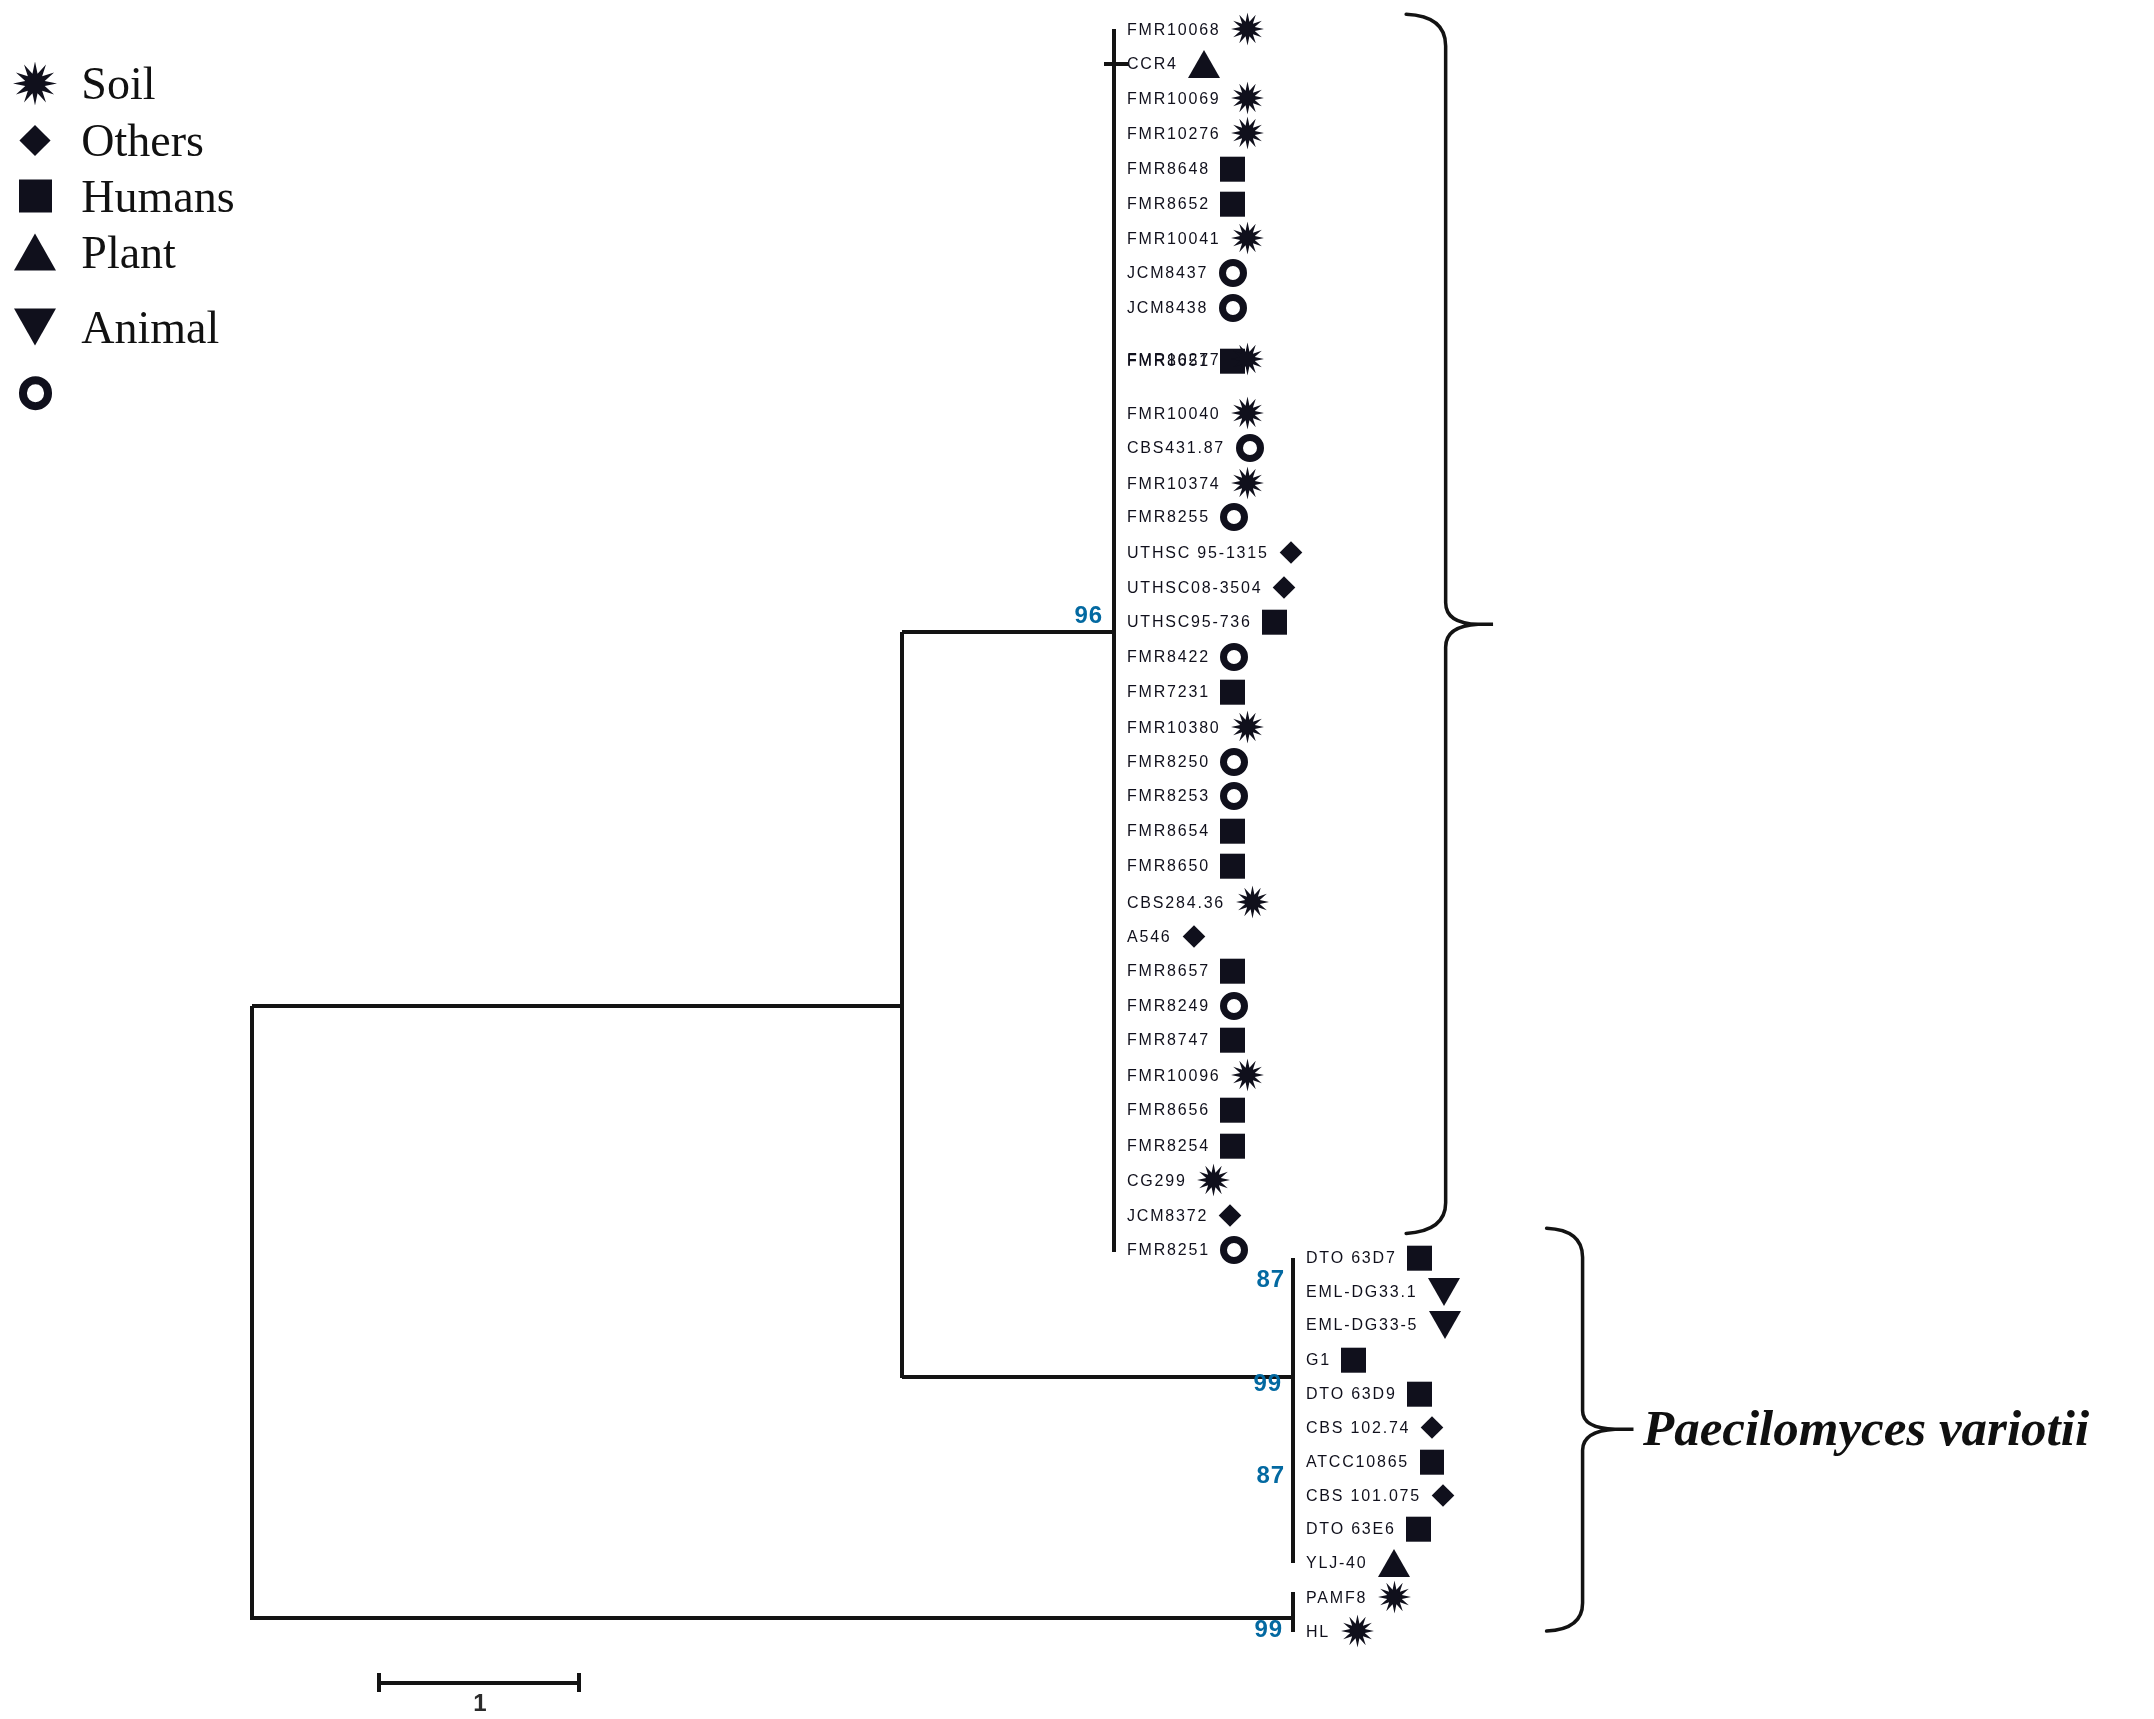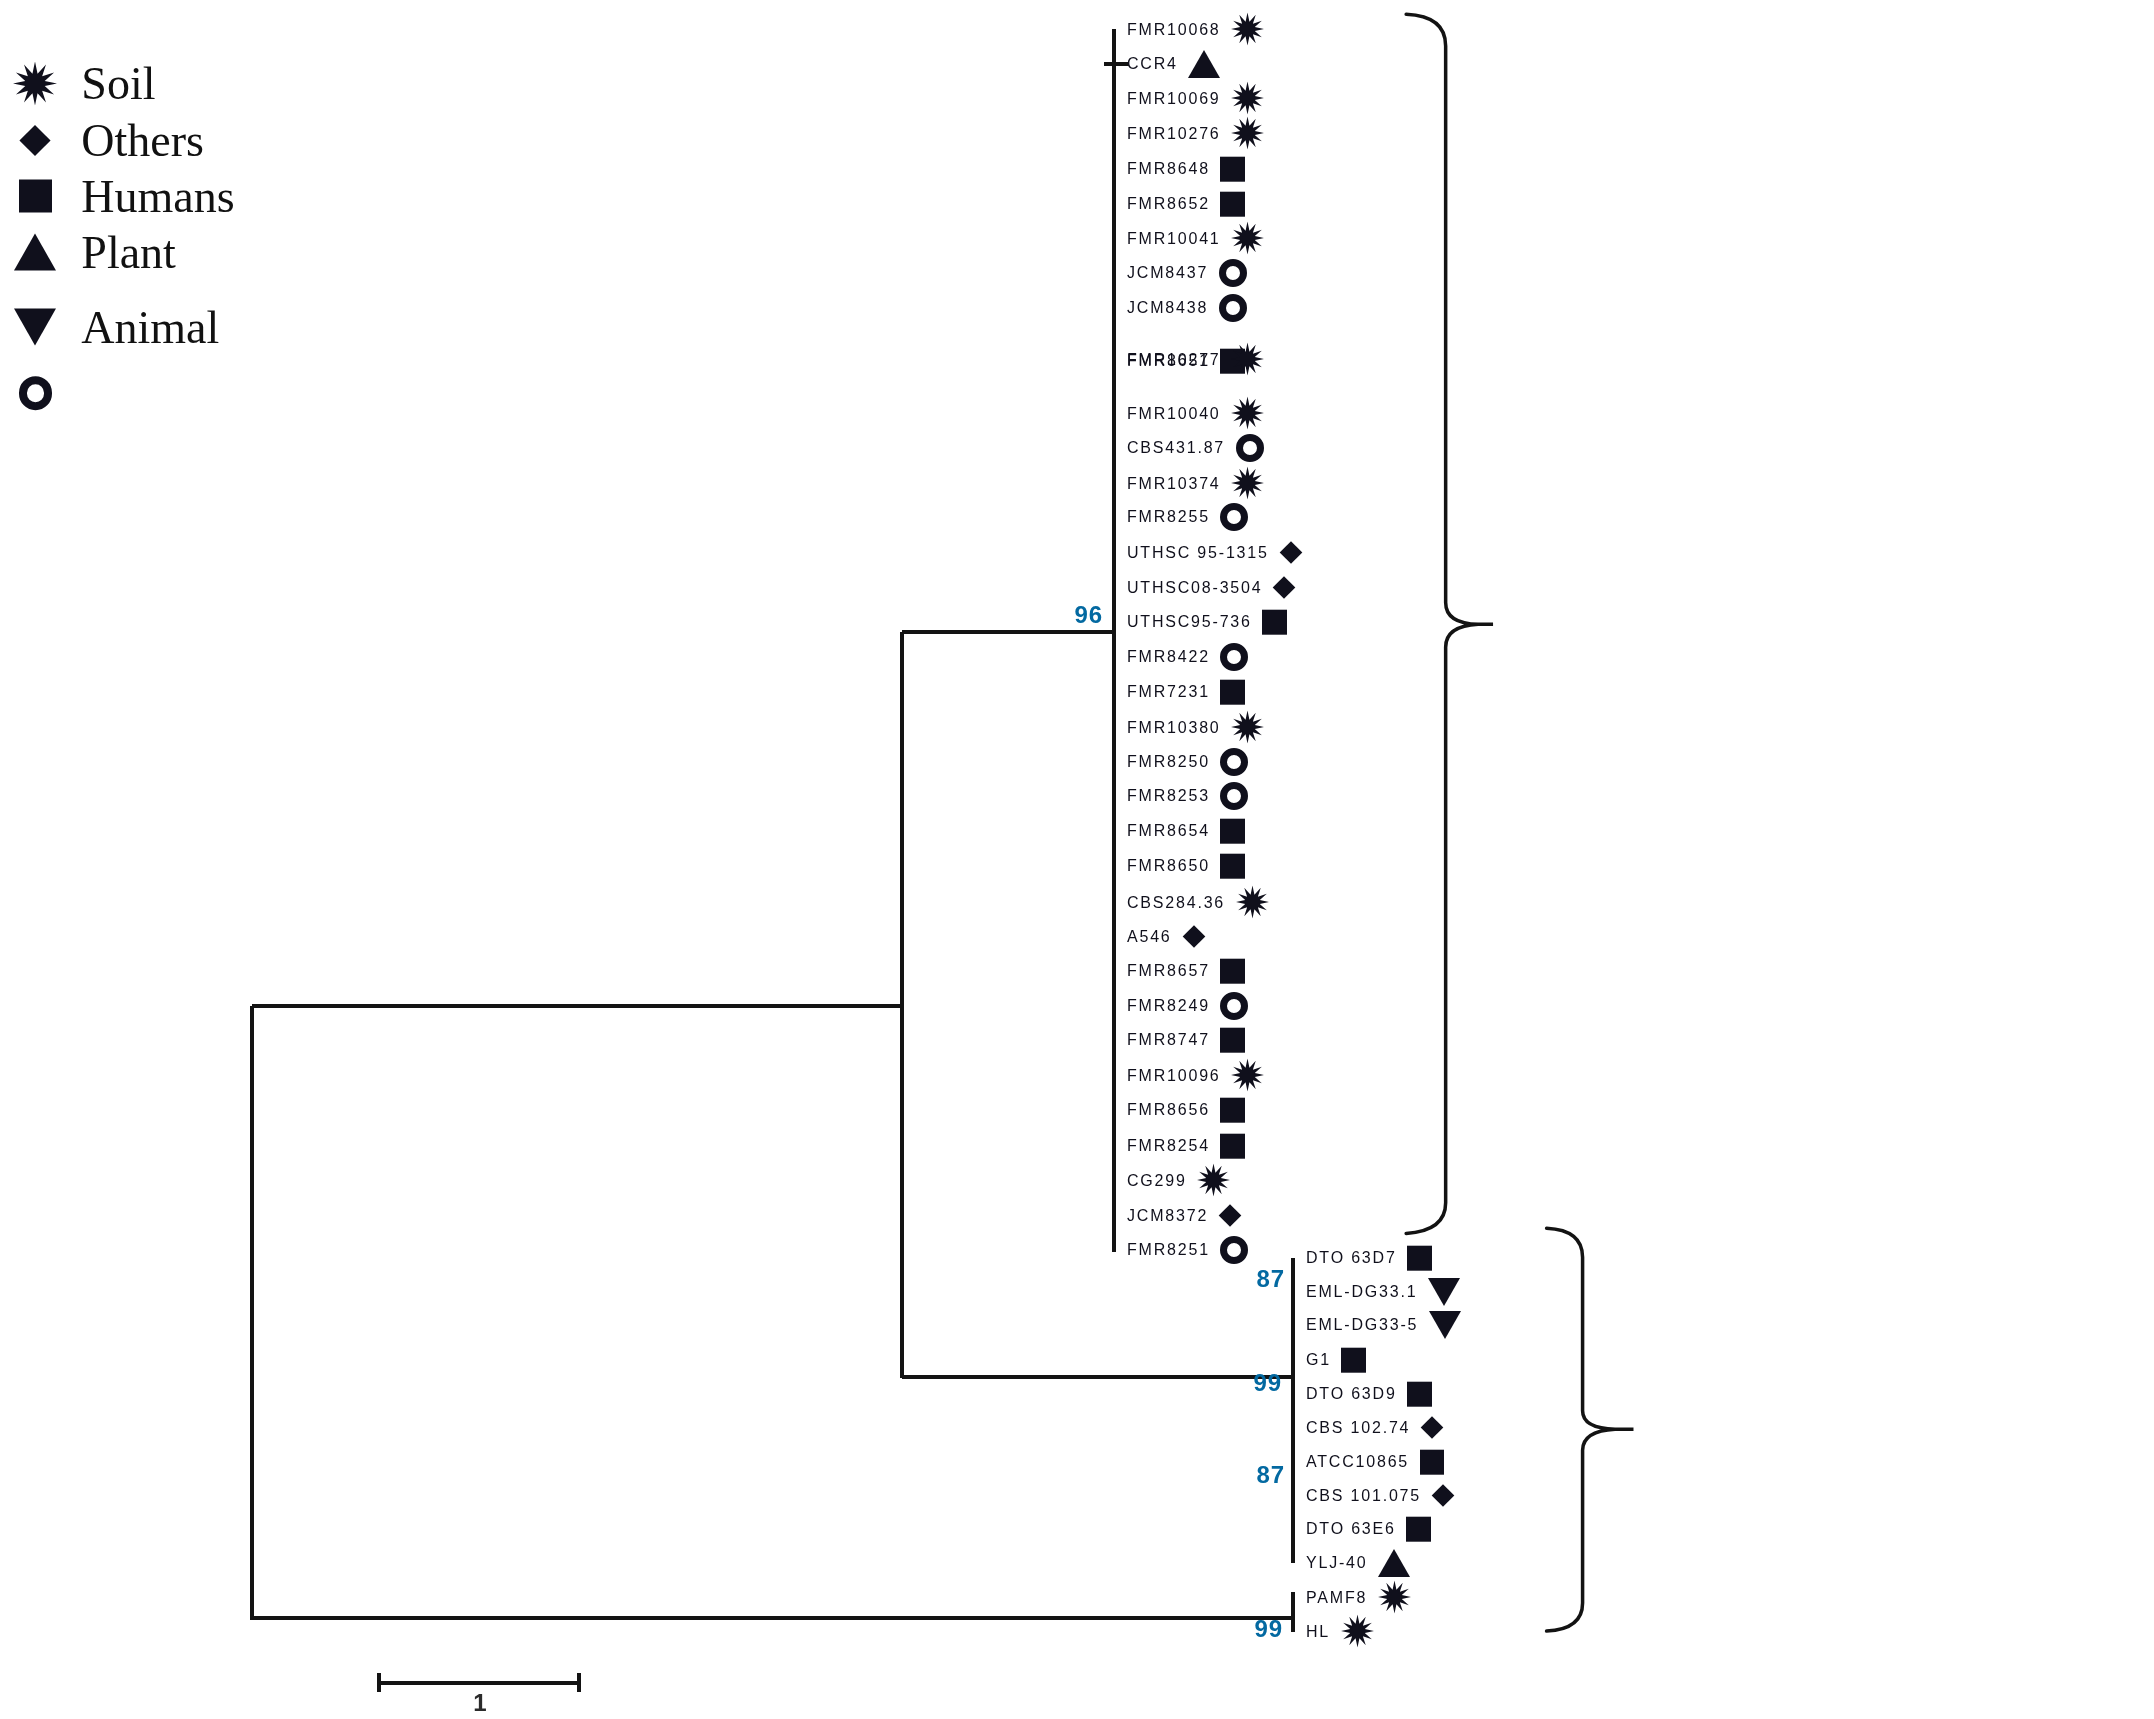--- a/index.html
+++ b/index.html
@@ -377,20 +377,21 @@
     </div>
 
   <div id="bootstraps">
       <div class="bootstrap" style="left: 1103px; top: 615px;">96</div>
       <div class="bootstrap" style="left: 1285px; top: 1279px;">87</div>
       <div class="bootstrap" style="left: 1282px; top: 1383px;">99</div>
       <div class="bootstrap" style="left: 1285px; top: 1475px;">87</div>
       <div class="bootstrap" style="left: 1283px; top: 1629px;">99</div>
     </div>
 
+  <div class="species-label" style="left:1643px;top:1428px">Paecilomyces variotii</div>
 
   <div>
     <div class="tl" style="left:379px;top:1681px;width:200px;height:3.5px"></div>
     <div class="tl" style="left:377px;top:1673px;width:4.4px;height:19.3px"></div>
     <div class="tl" style="left:577px;top:1673px;width:4.4px;height:19.3px"></div>
     <div class="scale-label" style="left:480px;top:1689px">1</div>
   </div>
 
 </div>
 

